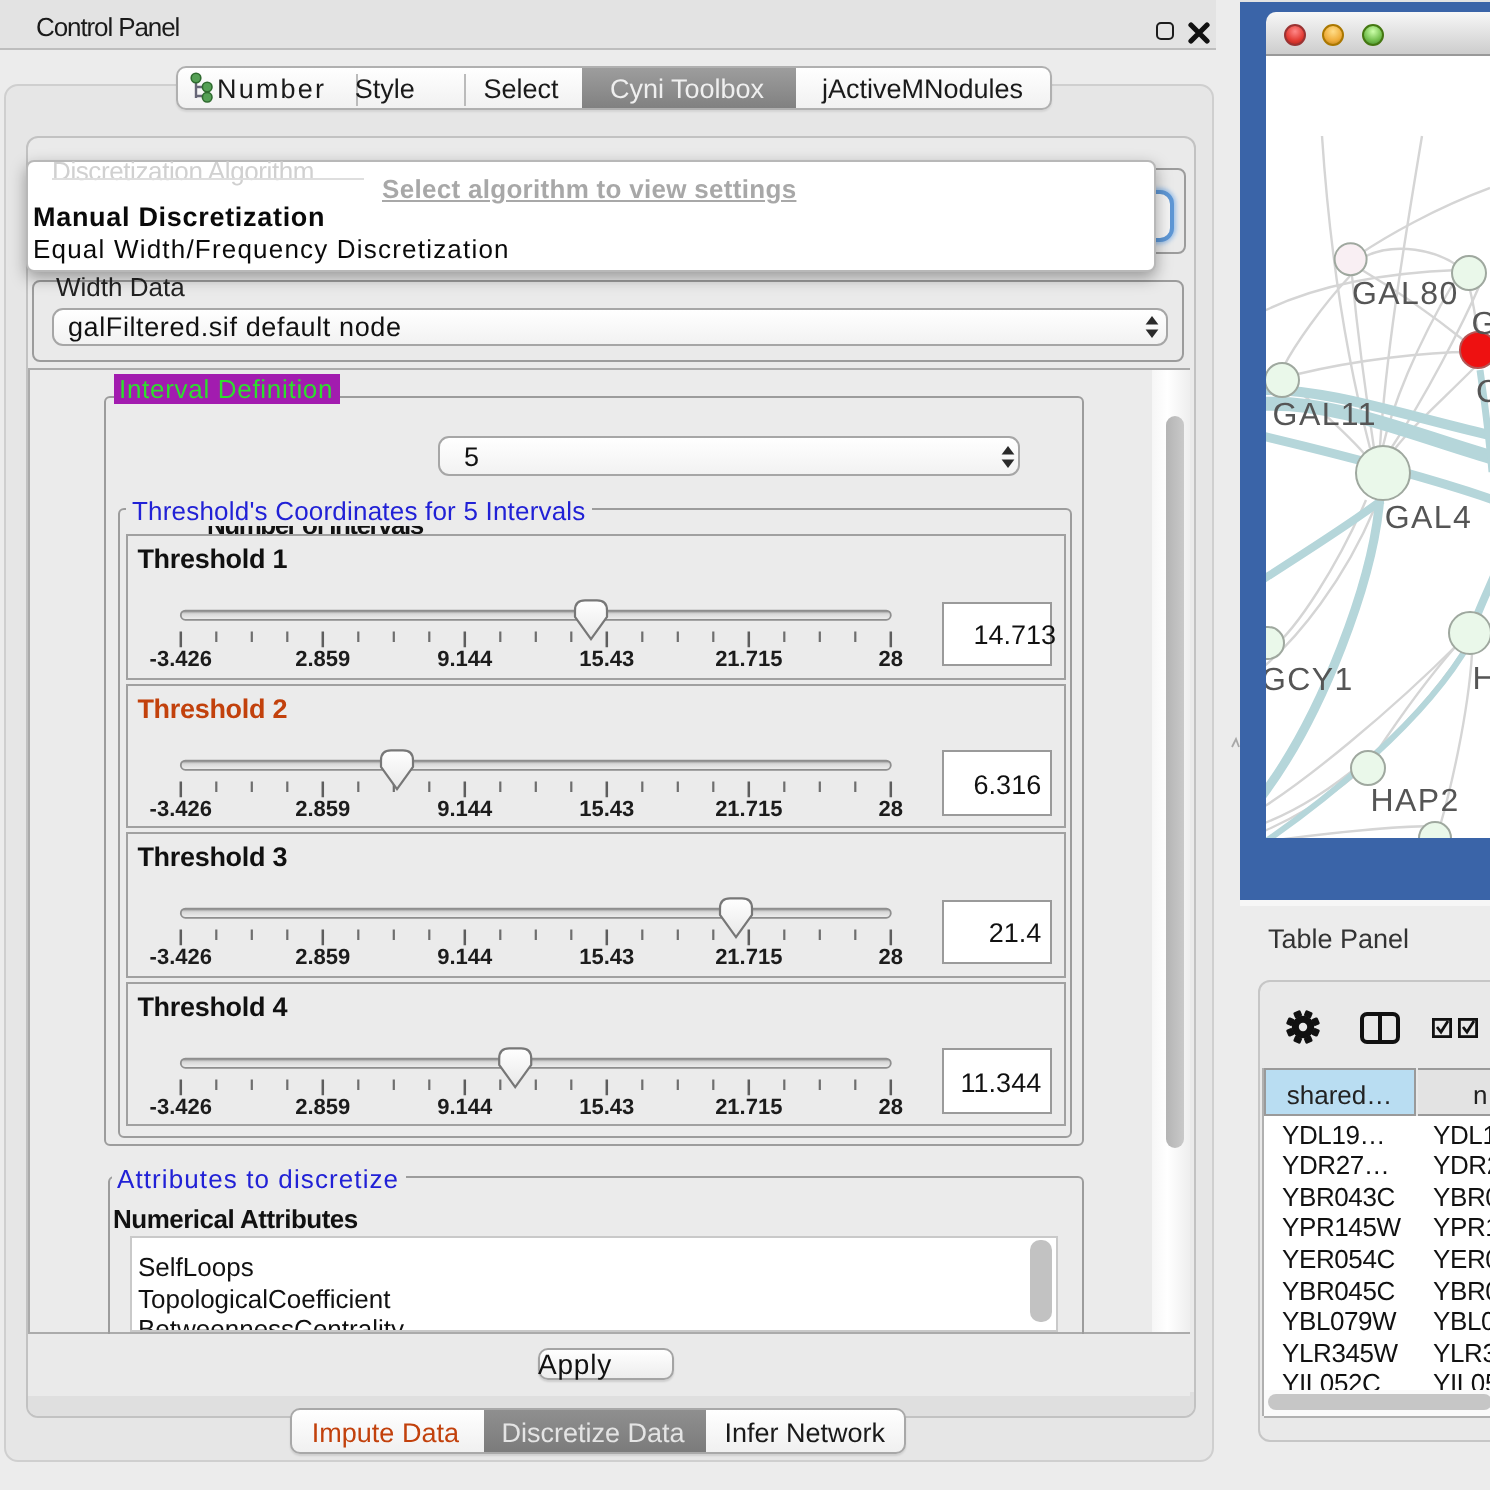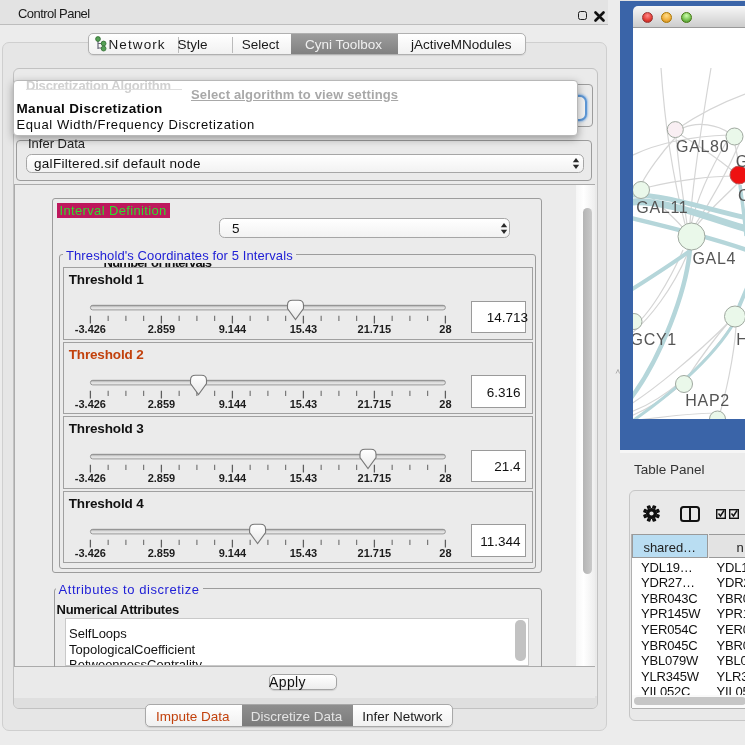--- a/index.html
+++ b/index.html
@@ -27,44 +27,44 @@
   <div class="abs" style="left:89.4px;top:3px;width:1px;height:16px;background:#bbb;"></div>
   <div class="abs" style="left:142.5px;top:3px;width:1px;height:16px;background:#bbb;"></div>
   <div class="abs" style="left:202.3px;top:0;width:106.5px;height:22px;background:linear-gradient(#9d9d9d,#7e7e7e);"></div>
 </div>
 <svg class="abs" style="left:95px;top:36px;" width="12" height="16" viewBox="0 0 12 16">
   <path d="M3,4 L3,13 M3,7.5 L8,7.5 M3,12 L8,12" stroke="#667" stroke-width="1.2" fill="none"></path>
   <circle cx="3" cy="3" r="2.4" fill="#55a055" stroke="#2f6b2f" stroke-width="0.8"></circle>
   <circle cx="8.6" cy="7.5" r="2.4" fill="#55a055" stroke="#2f6b2f" stroke-width="0.8"></circle>
   <circle cx="8.6" cy="12.6" r="2.4" fill="#55a055" stroke="#2f6b2f" stroke-width="0.8"></circle>
 </svg>
-<div class="abs" style="left:108.5px;top:37px;font-size:13.5px;letter-spacing:1.1px;color:#1a1a1a;">Network</div>
+<div class="abs" style="left:108.5px;top:37px;font-size:13.5px;letter-spacing:1.1px;color:#1a1a1a;">Number</div>
 <div class="abs" style="left:177.4px;top:33px;width:53px;text-align:left;padding-top:4px;font-size:13.5px;color:#1a1a1a;">Style</div>
 <div class="abs" style="left:230.5px;top:33px;width:60px;text-align:center;padding-top:4px;font-size:13.5px;color:#1a1a1a;">Select</div>
 <div class="abs" style="left:290.3px;top:33px;width:106.5px;text-align:center;padding-top:4px;font-size:13.5px;color:#efefef;">Cyni Toolbox</div>
 <div class="abs" style="left:396.8px;top:33px;width:129px;text-align:center;padding-top:4px;font-size:13.5px;color:#1a1a1a;">jActiveMNodules</div>
 
 <div class="abs" style="left:15.5px;top:84px;width:577px;height:42.5px;border:1px solid #9c9c9c;border-radius:4px;"></div>
 <div class="abs" style="left:564px;top:95px;width:23px;height:25.5px;border-radius:7px;background:#f4f4f4;border:2.5px solid #5e97d5;box-shadow:0 0 2px 1px #9cc0e8;"></div>
 
 <div class="abs" style="left:15.5px;top:139.5px;width:576.5px;height:41.5px;border:1px solid #9c9c9c;border-radius:4px;"></div>
-<div class="abs" style="left:28px;top:136px;font-size:13px;color:#222;background:transparent;">Infer Data</div>
+<div class="abs" style="left:28px;top:136px;font-size:13px;color:#222;background:transparent;">Width Data</div>
 <div class="abs" style="left:26px;top:153.5px;width:558px;height:19.5px;background:linear-gradient(#ffffff,#f2f2f2);border:1px solid #a6a6a6;border-radius:5.5px;"></div>
 <div class="abs" style="left:34px;top:156px;font-size:13.5px;letter-spacing:0.3px;color:#111;">galFiltered.sif default node</div>
 <svg class="abs" style="left:572px;top:158px;" width="8" height="11" viewBox="0 0 8 11">
   <path d="M4,0 L7.2,4.2 L0.8,4.2 Z" fill="#2a2a2a"></path>
     <path d="M4,11 L7.2,6.8 L0.8,6.8 Z" fill="#2a2a2a"></path>
 </svg>
 
 <div class="abs" style="left:14px;top:183.5px;width:581px;height:483px;border:1px solid #ababab;background:#ebebeb;"></div>
 <div class="abs" style="left:576px;top:184.5px;width:18.5px;height:481px;background:linear-gradient(90deg,#f6f6f6,#ffffff 40%,#eeeeee);"></div>
 <div class="abs" style="left:583px;top:207.5px;width:8.5px;height:366px;background:linear-gradient(90deg,#b4b4b4,#c9c9c9);border-radius:5px;"></div>
 
 <div class="abs" style="left:51.5px;top:197.5px;width:490px;height:375px;border:1px solid #9c9c9c;border-radius:3px;"></div>
-<div class="abs" style="left:56.5px;top:203px;font-size:13px;letter-spacing:0.35px;color:#2ede2e;background:#be185d;padding:0 3px;">Interval Definition</div>
+<div class="abs" style="left:56.5px;top:187px;font-size:13px;letter-spacing:0.35px;color:#2ede2e;background:#a21caf;padding:0 3px;">Interval Definition</div>
 
 <div class="abs" style="left:103.5px;top:220px;font-size:13px;font-weight:bold;color:#111;letter-spacing:-0.75px;margin-top:35px;">Number of Intervals</div>
 <div class="abs" style="left:218.5px;top:217.5px;width:291px;height:20.5px;background:linear-gradient(#ffffff,#f2f2f2);border:1px solid #a6a6a6;border-radius:5.5px;"></div>
 <div class="abs" style="left:232px;top:220.5px;font-size:13.5px;color:#111;">5</div>
 <svg class="abs" style="left:500px;top:222.5px;" width="8" height="11" viewBox="0 0 8 11">
   <path d="M4,0 L7.2,4.2 L0.8,4.2 Z" fill="#2a2a2a"></path>
     <path d="M4,11 L7.2,6.8 L0.8,6.8 Z" fill="#2a2a2a"></path>
 </svg>
 
 <div class="abs" style="left:59px;top:254px;width:477px;height:314.5px;border:1px solid #9c9c9c;border-radius:3px;"></div>
@@ -202,21 +202,21 @@
 
 <div class="abs" style="left:144.5px;top:704.3px;width:308px;height:22.4px;background:linear-gradient(#ffffff,#f0f0f0);border:1px solid #a8a8a8;border-radius:5px;box-shadow:0 1px 1px rgba(0,0,0,0.1);overflow:hidden;">
   <div class="abs" style="left:96.4px;top:0;width:111.2px;height:22.4px;background:linear-gradient(#8f8f8f,#797979);"></div>
 </div>
 <div class="abs" style="left:144.5px;top:708.5px;width:96.4px;text-align:center;font-size:13.5px;color:#c2410c;">Impute Data</div>
 <div class="abs" style="left:240.9px;top:708.5px;width:111.2px;text-align:center;font-size:13.5px;color:#e4e4e4;">Discretize Data</div>
 <div class="abs" style="left:352.1px;top:708.5px;width:100.5px;text-align:center;font-size:13.5px;color:#1a1a1a;">Infer Network</div>
 
 <div class="abs" style="left:13px;top:80px;width:564.5px;height:55.5px;background:#ffffff;border:1px solid #b8b8b8;border-radius:4px;box-shadow:0 3px 8px rgba(0,0,0,0.35);z-index:50;"></div>
 <div class="abs" style="left:25.8px;top:89.3px;width:156px;height:1px;background:#dedede;z-index:52;"></div>
-<div class="abs" style="left:26px;top:78px;font-size:13px;font-weight:bold;color:#d0d0d0;letter-spacing:-0.2px;z-index:51;">Discretization Algorithm</div>
+<div class="abs" style="left:26px;top:78px;font-size:13px;font-weight:normal;color:#d0d0d0;letter-spacing:-0.2px;z-index:51;">Discretization Algorithm</div>
 <div class="abs" style="left:191px;top:87px;font-size:13px;font-weight:bold;color:#a8a8a8;letter-spacing:0.15px;z-index:51;text-decoration:underline;">Select algorithm to view settings</div>
 <div class="abs" style="left:16.5px;top:100.5px;font-size:13.5px;font-weight:bold;color:#0a0a0a;letter-spacing:0.35px;z-index:51;">Manual Discretization</div>
 <div class="abs" style="left:16.5px;top:116.5px;font-size:13px;letter-spacing:0.6px;color:#0a0a0a;z-index:51;">Equal Width/Frequency Discretization</div>
 
 <div class="abs" style="left:608px;top:0;width:12px;height:745px;background:#ececec;"></div>
 <svg class="abs" style="left:615px;top:368px;" width="6" height="7" viewBox="0 0 6 7">
     <path d="M1,5.5 L3,1.5 L4.5,5.5" fill="none" stroke="#a8a8a8" stroke-width="0.9"></path>
   </svg>
 
 <div class="abs" style="left:620px;top:1px;width:125px;height:449px;background:#3a64a8;"></div>

